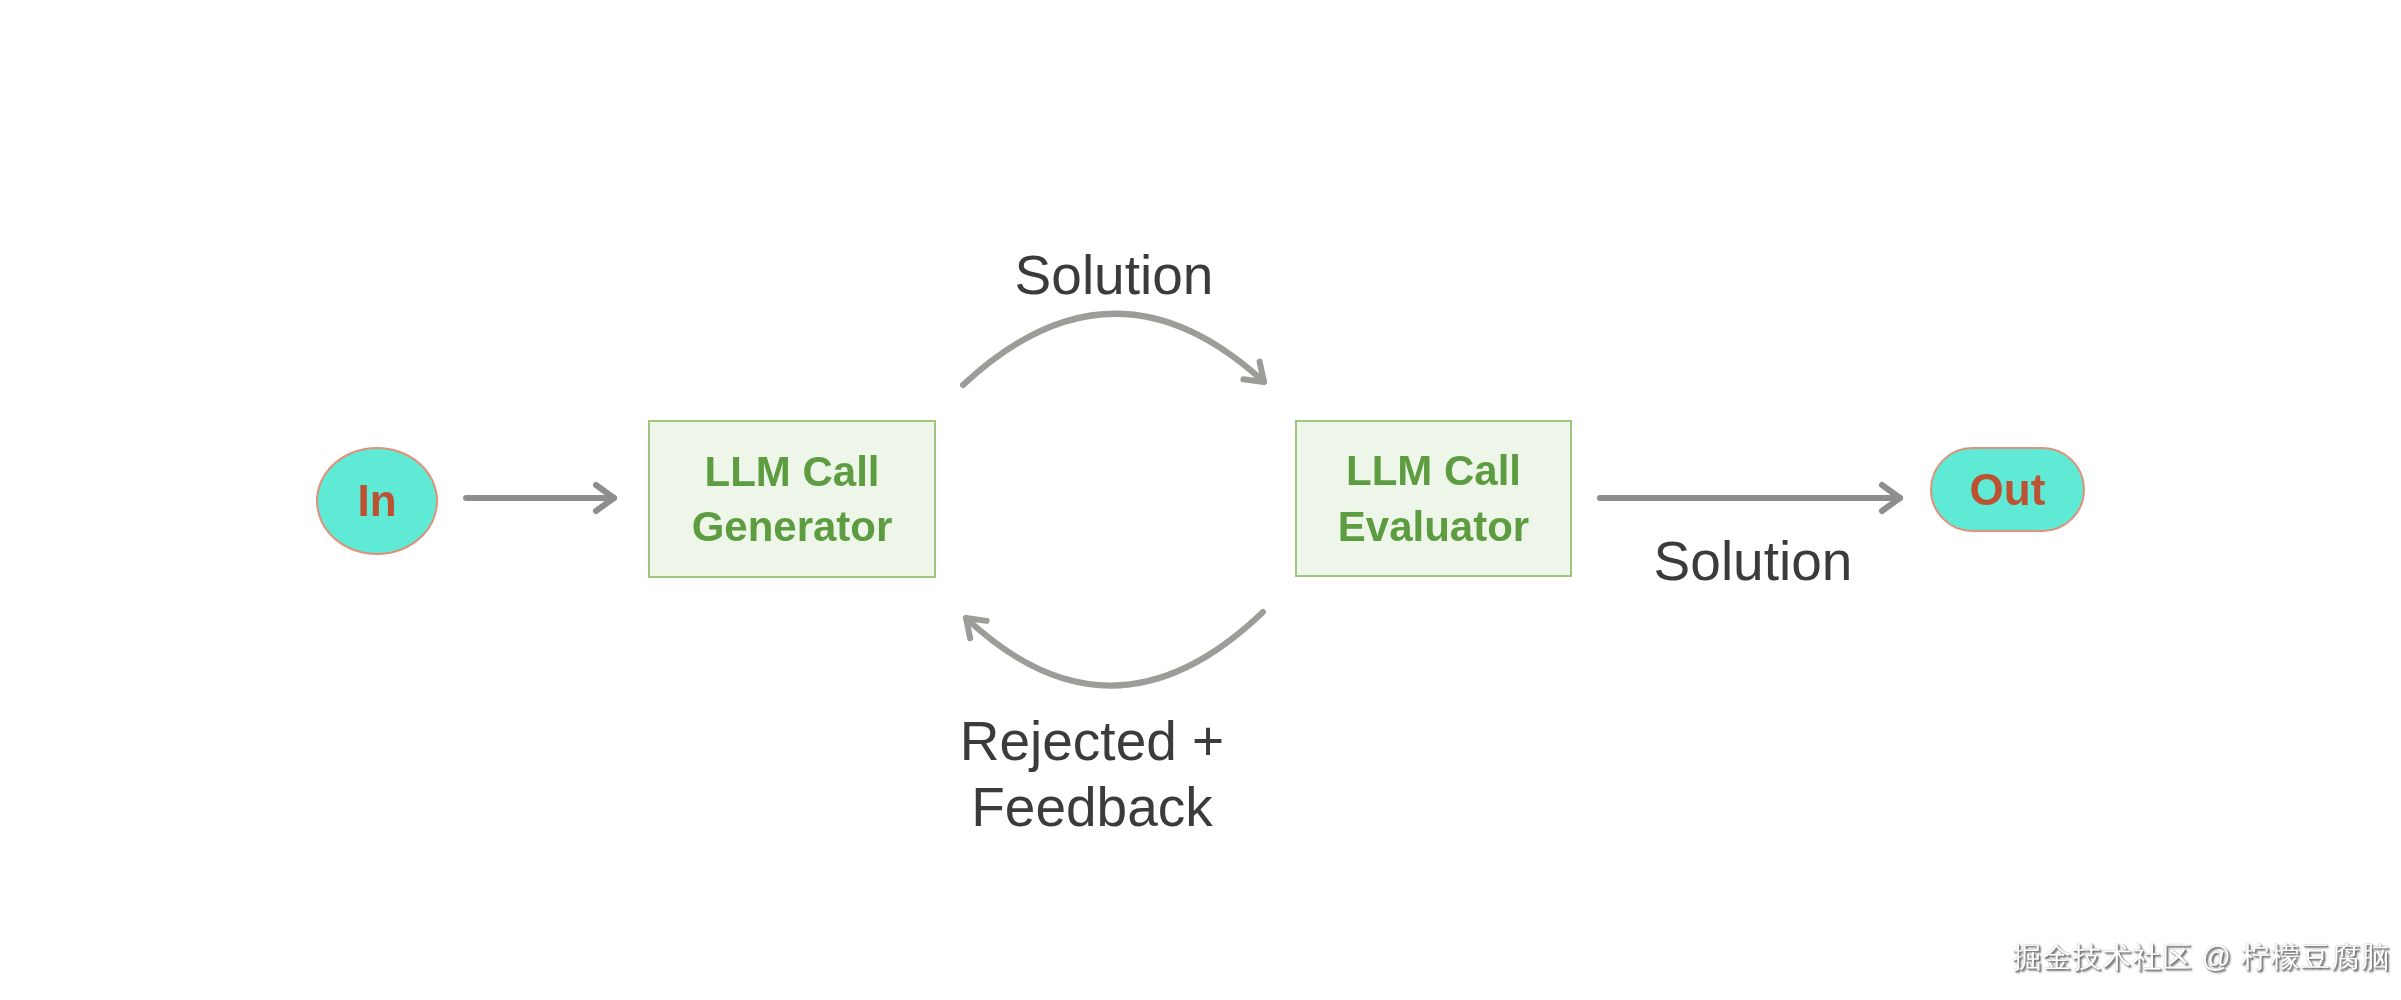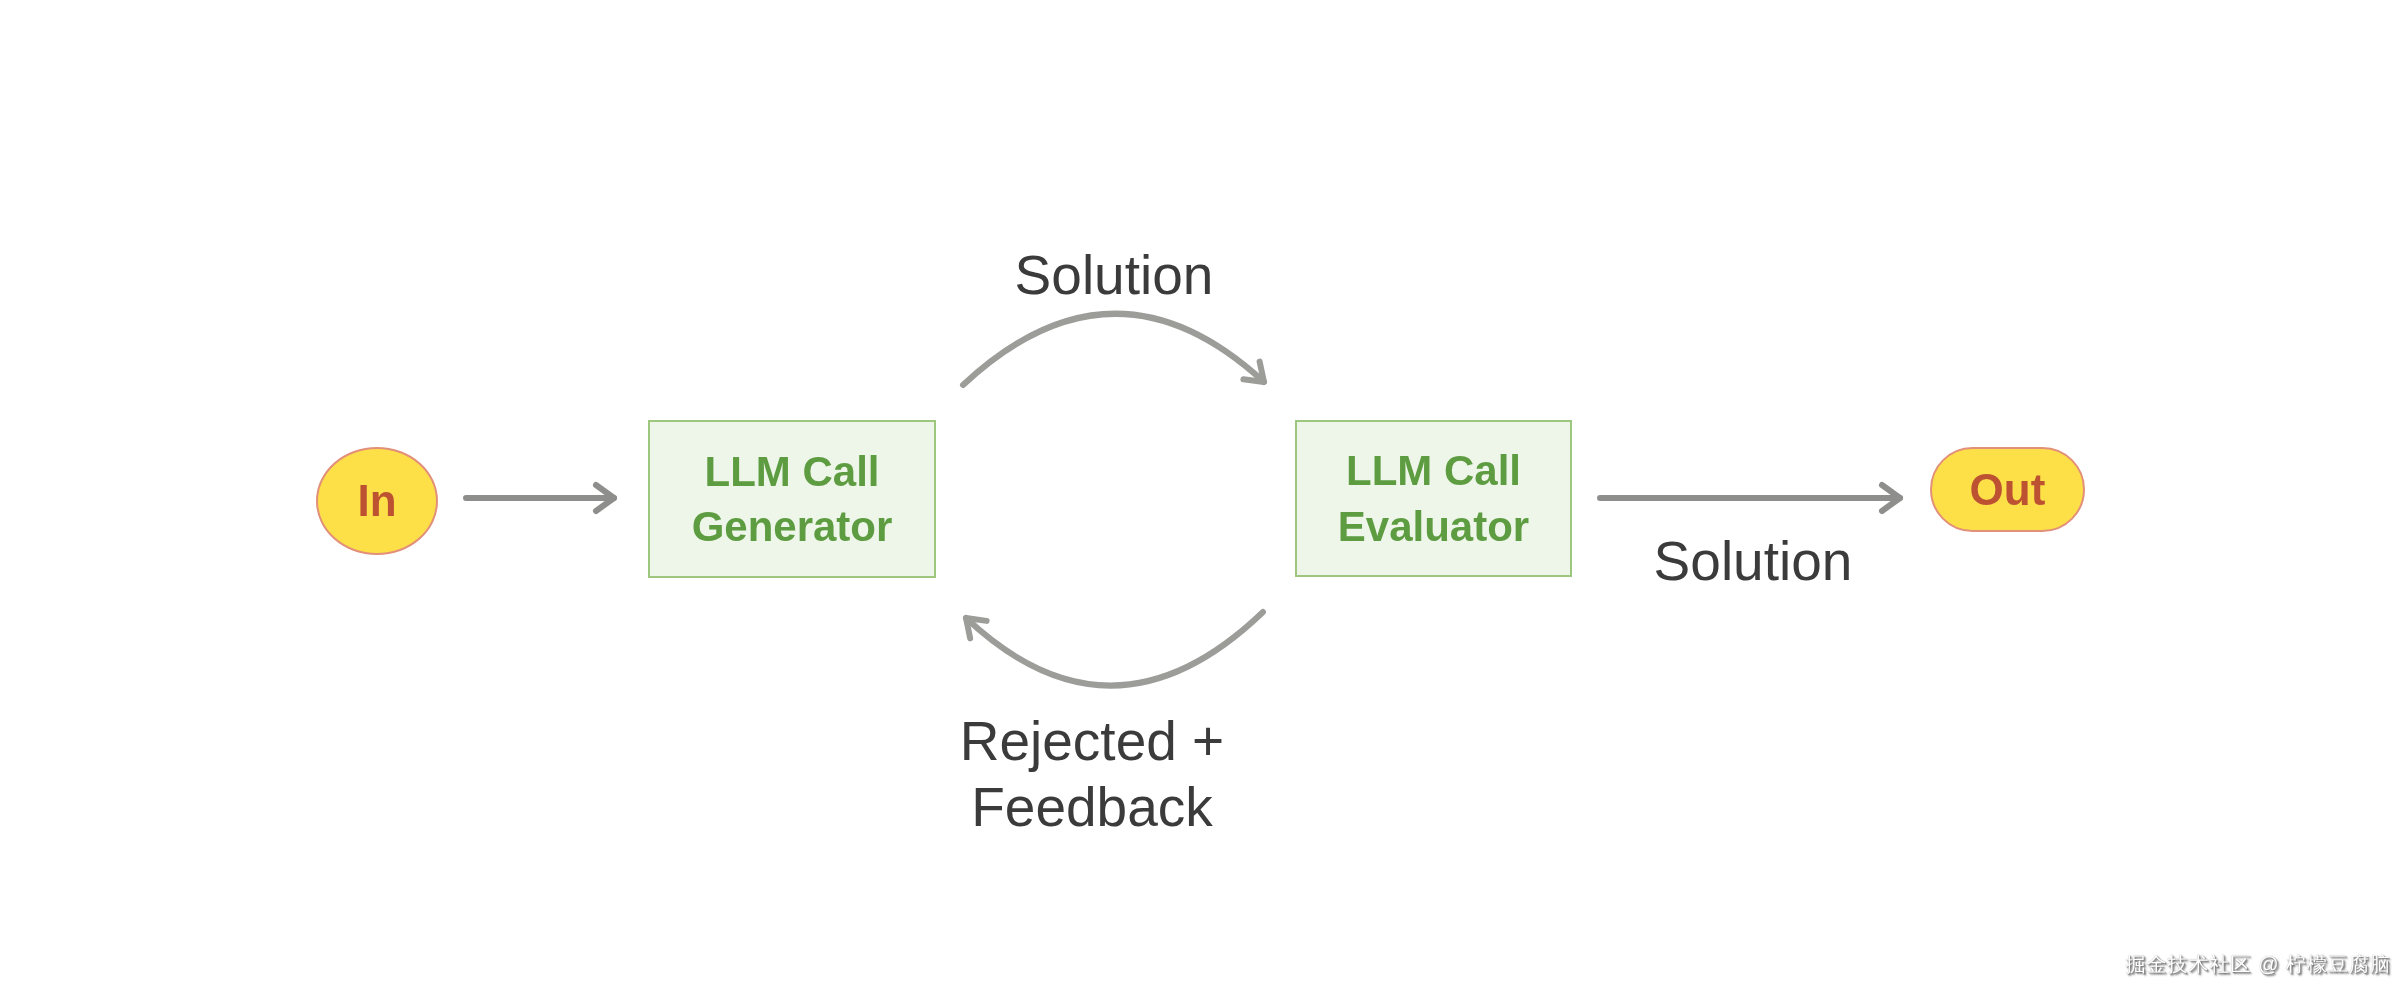--- a/index.html
+++ b/index.html
@@ -24,21 +24,21 @@
   }
   .node {
     position: absolute;
     display: flex;
     align-items: center;
     justify-content: center;
     box-sizing: border-box;
     text-align: center;
   }
   .terminal {
-    background: #fde047;
+    background: #5eead4;
     border: 2px solid #e2907a;
     color: #bd5233;
     font-weight: bold;
     font-size: 44px;
   }
   .node-in {
     left: 316px;
     top: 447px;
     width: 122px;
     height: 108px;
@@ -90,21 +90,21 @@
     top: 528px;
   }
   .label-rejected {
     left: 1092px;
     top: 708px;
   }
   .watermark {
     position: absolute;
     right: 10px;
     bottom: 22px;
-    font-size: 20px;
+    font-size: 29px;
     color: #ffffff;
     text-shadow: 0 0 1px #9a9a9a, 2px 2px 2px #6f6f6f, 1px 1px 1px #8a8a8a;
     letter-spacing: 1px;
   }
 </style>
 </head>
 <body>
 
 <div class="canvas">
 

